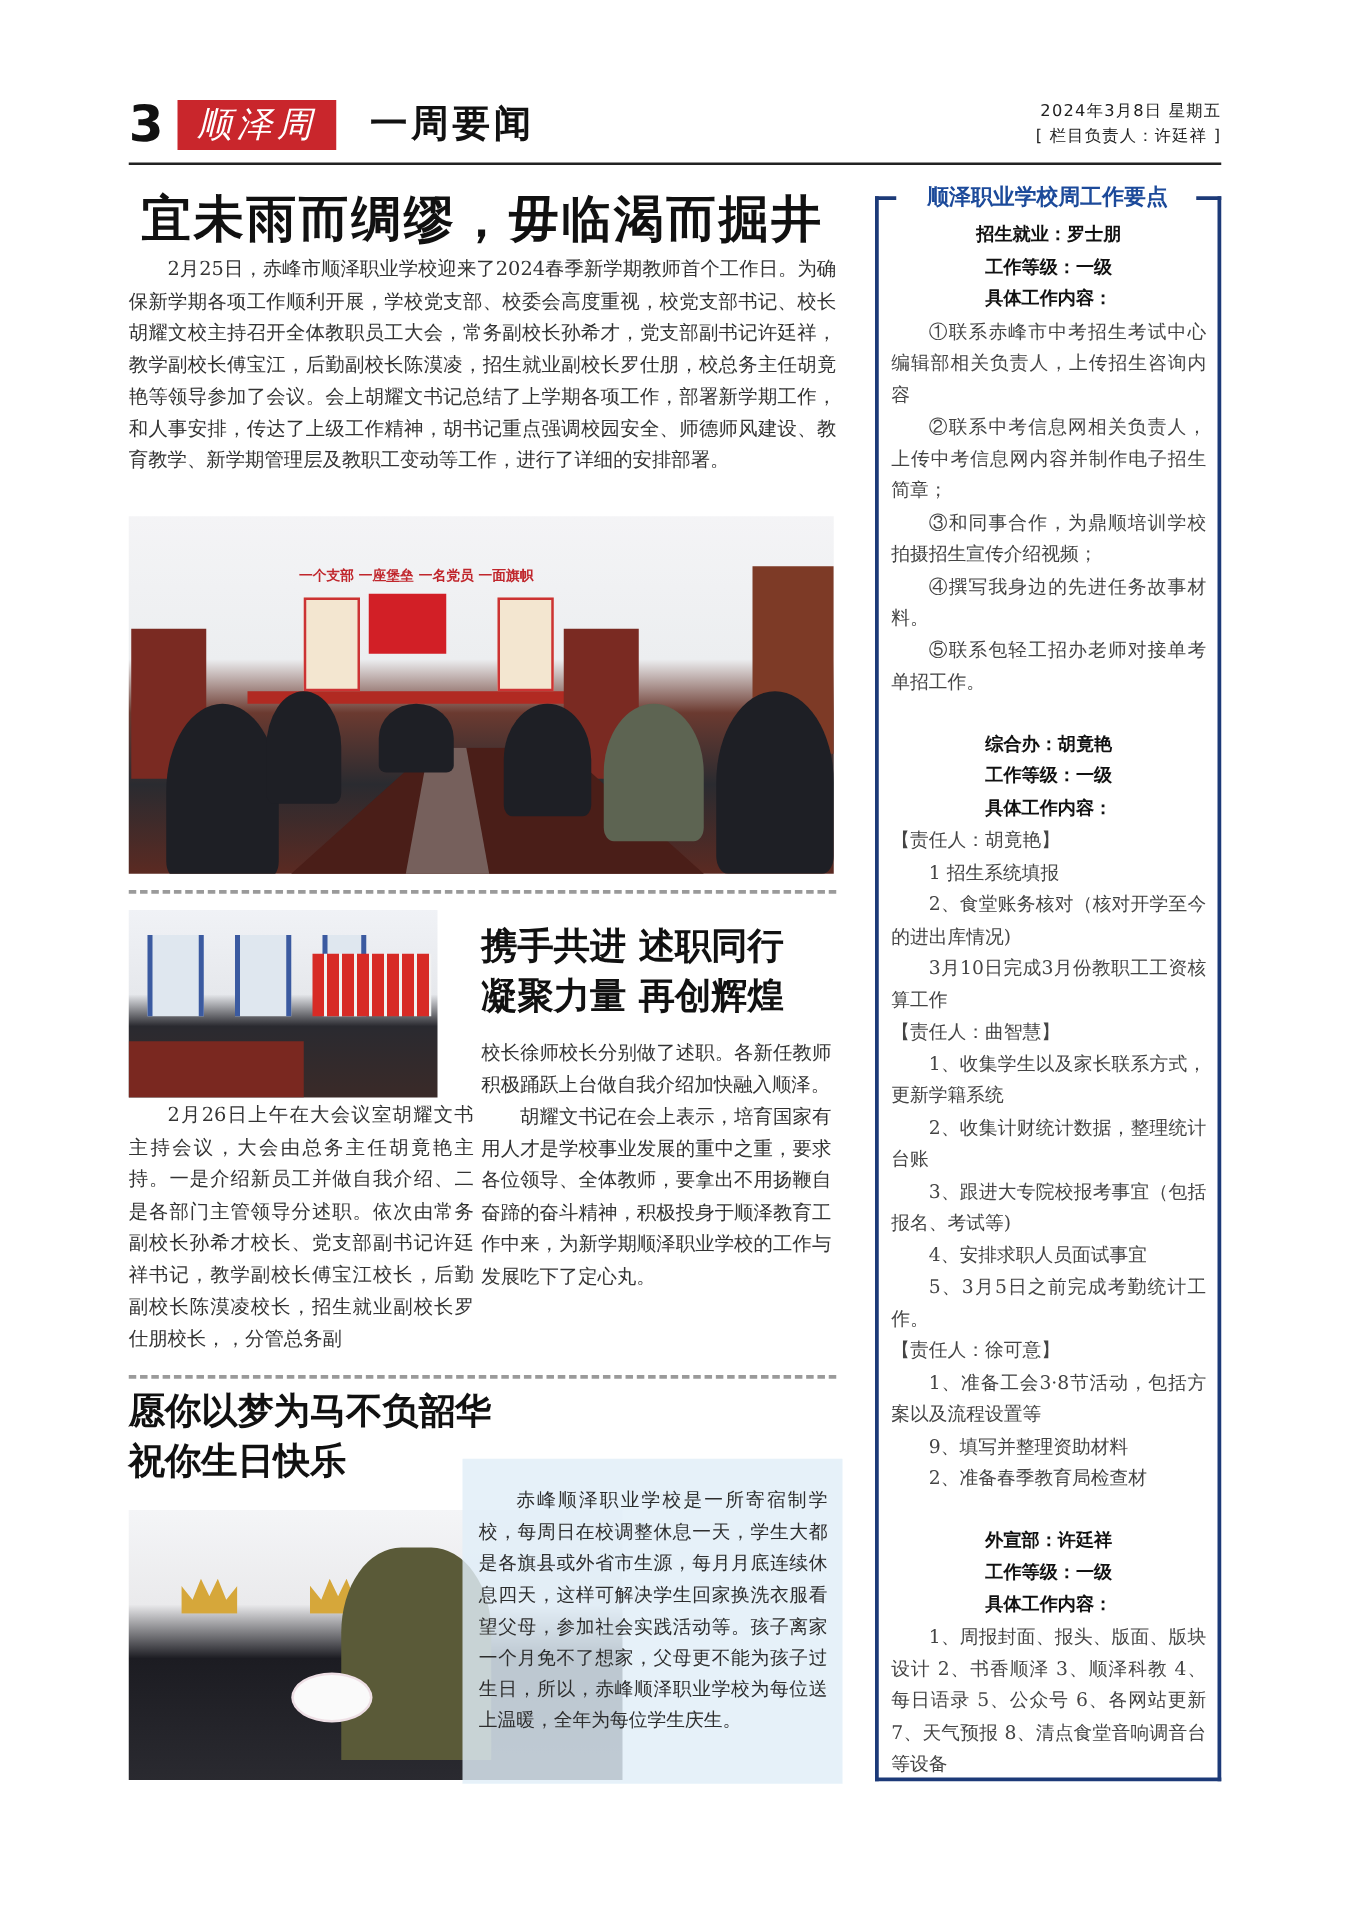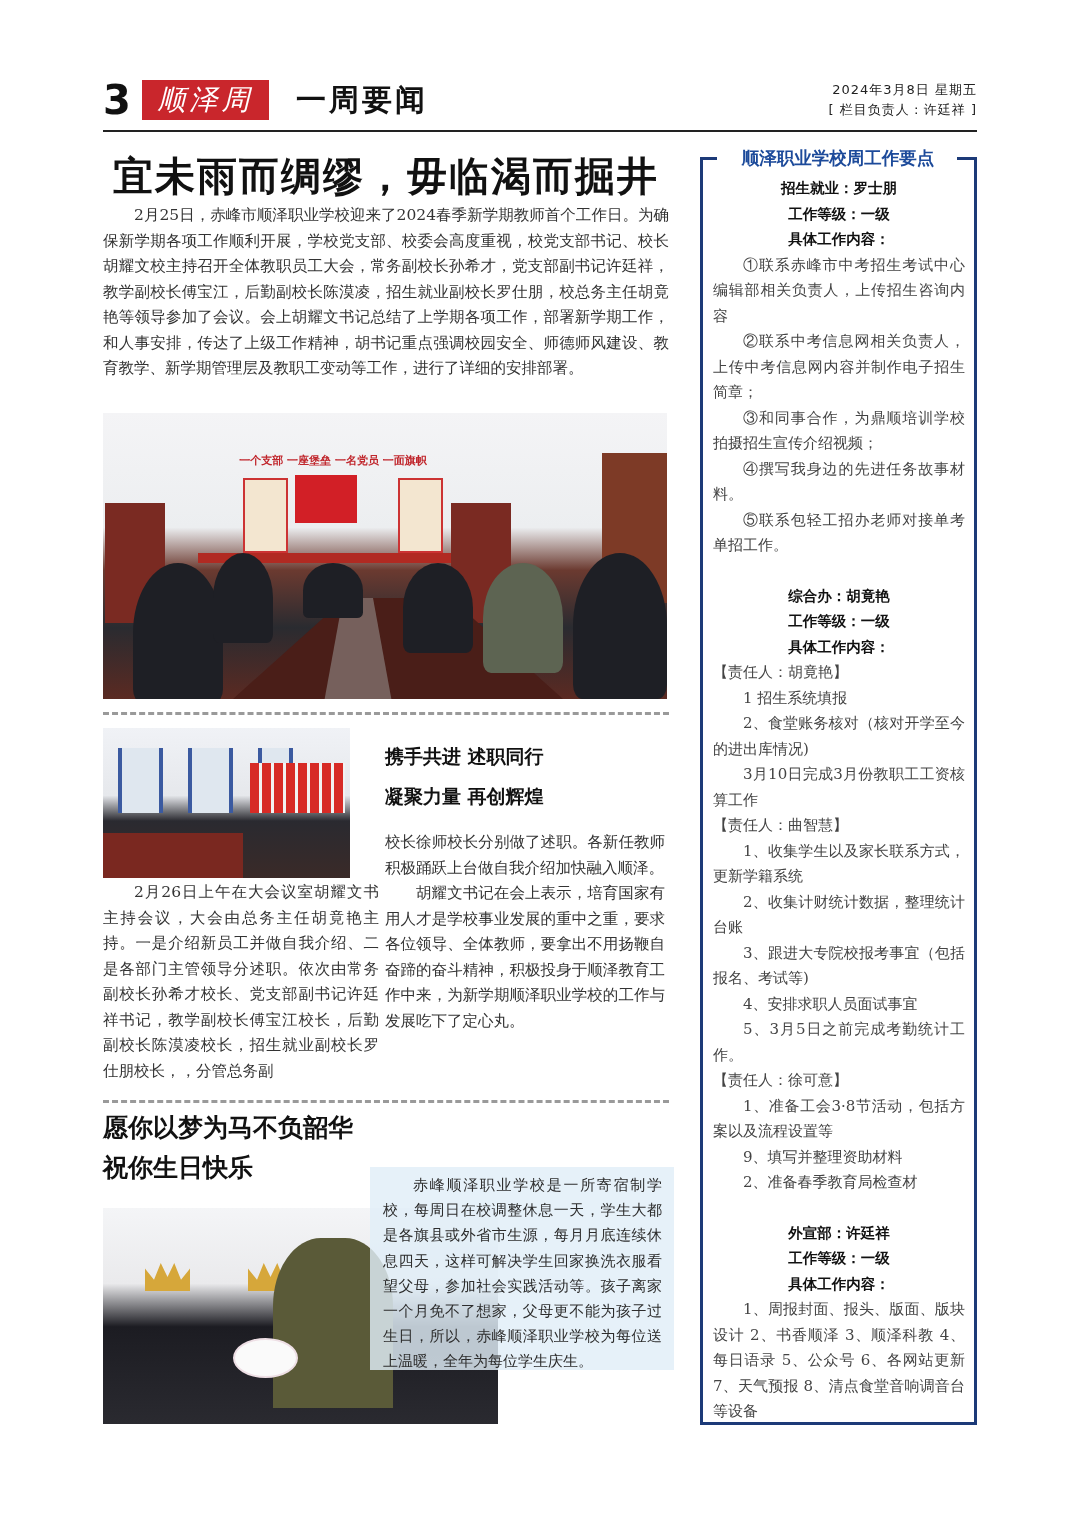--- a/index.html
+++ b/index.html
@@ -30,31 +30,31 @@
   .photo1 .table { position: absolute; left: 120px; top: 185px; width: 350px; height: 110px; background: #4a1e18; clip-path: polygon(35% 0, 65% 0, 100% 100%, 0 100%); }
   .photo1 .glass { position: absolute; left: 205px; top: 185px; width: 100px; height: 110px; background: rgba(200,220,220,0.35); clip-path: polygon(35% 0, 65% 0, 85% 100%, 15% 100%); }
   .photo1 .person { position: absolute; border-radius: 50% 50% 10% 10%; background: #1e1f25; }
 
   .dash1 { position: absolute; left: 103px; top: 712px; width: 566px; border-top: 3px dashed #9a9a9a; }
   .photo2 { left: 103px; top: 728px; width: 247px; height: 150px; background: linear-gradient(180deg, #f0f2f6 0%, #e6e8ec 45%, #2a2a30 62%, #3a2a28 100%); }
   .photo2 .window { position: absolute; top: 20px; width: 45px; height: 65px; background: #dfe7ef; border-left: 4px solid #3b5aa0; border-right: 4px solid #3b5aa0; }
   .photo2 .flags { position: absolute; right: 5px; top: 35px; width: 95px; height: 50px; background: repeating-linear-gradient(90deg, #d72b26 0 9px, #f2f2f2 9px 12px); }
   .photo2 .desk { position: absolute; left: 0; bottom: 0; width: 140px; height: 45px; background: #7a2820; }
 
-  .headline2 { position: absolute; left: 385px; top: 736px; font-family: "DejaVu Sans", sans-serif; font-weight: bold; font-size: 19px; line-height: 40px; color: #111; white-space: nowrap; }
+  .headline2 { position: absolute; left: 385px; top: 736px; font-family: "DejaVu Sans", sans-serif; font-weight: bold; font-size: 29px; line-height: 40px; color: #111; white-space: nowrap; }
   .col-left { position: absolute; left: 103px; top: 880px; width: 276px; }
   .col-right { position: absolute; left: 385px; top: 830px; width: 280px; }
 
   .dash2 { position: absolute; left: 103px; top: 1100px; width: 566px; border-top: 3px dashed #9a9a9a; }
-  .headline3 { position: absolute; left: 103px; top: 1108px; font-family: "DejaVu Sans", sans-serif; font-weight: bold; font-size: 25px; line-height: 40px; color: #111; white-space: nowrap; }
+  .headline3 { position: absolute; left: 103px; top: 1108px; font-family: "DejaVu Sans", sans-serif; font-weight: bold; font-size: 29px; line-height: 40px; color: #111; white-space: nowrap; }
   .photo3 { left: 103px; top: 1208px; width: 395px; height: 216px; background: linear-gradient(180deg, #f4f5f7 0%, #eaeaec 35%, #1c1c22 55%, #2a2a30 100%); }
   .photo3 .crown { position: absolute; top: 55px; width: 45px; height: 28px; background: #d6a73a; clip-path: polygon(0 100%, 0 20%, 20% 60%, 35% 0, 50% 50%, 65% 0, 80% 60%, 100% 20%, 100% 100%); }
   .photo3 .coat { position: absolute; left: 170px; top: 30px; width: 120px; height: 170px; background: #5a5a38; border-radius: 40% 40% 0 0; }
   .photo3 .cake { position: absolute; left: 130px; top: 130px; width: 65px; height: 40px; background: #fafafa; border-radius: 50%; border: 2px solid #eedfe5; }
-  .caption-box { position: absolute; left: 370px; top: 1167px; width: 304px; height: 203px; background: rgba(225,238,248,0.82); padding: 6px 12px 0 13px; }
+  .caption-box { position: absolute; left: 370px; top: 1167px; width: 304px; height: 260px; background: rgba(225,238,248,0.82); padding: 21px 12px 0 13px; }
   .caption-box .body-text { font-size: 15px; line-height: 25.2px; color: #2d2d2d; }
 
   
   .sidebar { position: absolute; left: 700px; top: 157px; width: 277px; height: 1268px; border: 3px solid #1c3a78; border-top: none; }
   .sidebar-top-l { position: absolute; left: 700px; top: 157px; width: 17px; height: 3px; background: #1c3a78; }
   .sidebar-top-r { position: absolute; left: 957px; top: 157px; width: 20px; height: 3px; background: #1c3a78; }
   .sidebar-title { position: absolute; left: 722px; top: 146px; width: 232px; text-align: center; font-family: "DejaVu Sans", sans-serif; font-weight: bold; font-size: 17.5px; line-height: 24px; color: #1c4a9a; white-space: nowrap; }
   .sb-inner { position: absolute; left: 713px; top: 176px; width: 252px; }
   .sb-head { text-align: center; font-family: "DejaVu Sans", sans-serif; font-weight: bold; font-size: 14.5px; line-height: 25.5px; color: #111; }
   .sb-label { font-family: "DejaVu Sans", sans-serif; font-weight: bold; font-size: 14.5px; line-height: 25.5px; color: #111; text-align: center; }

